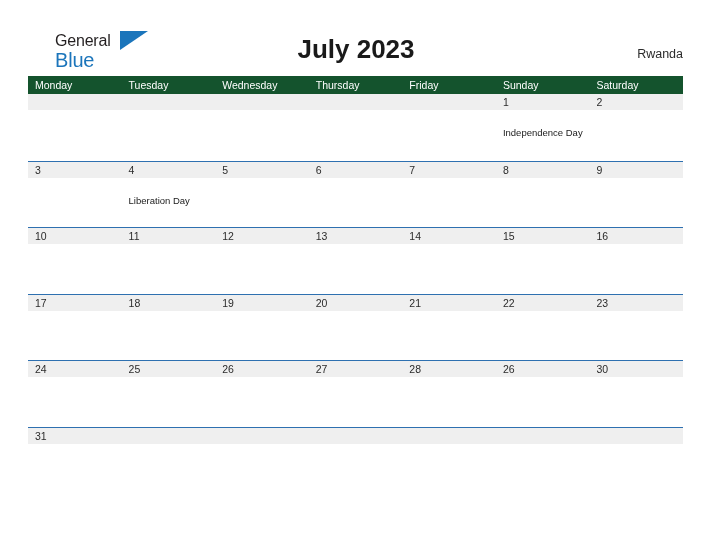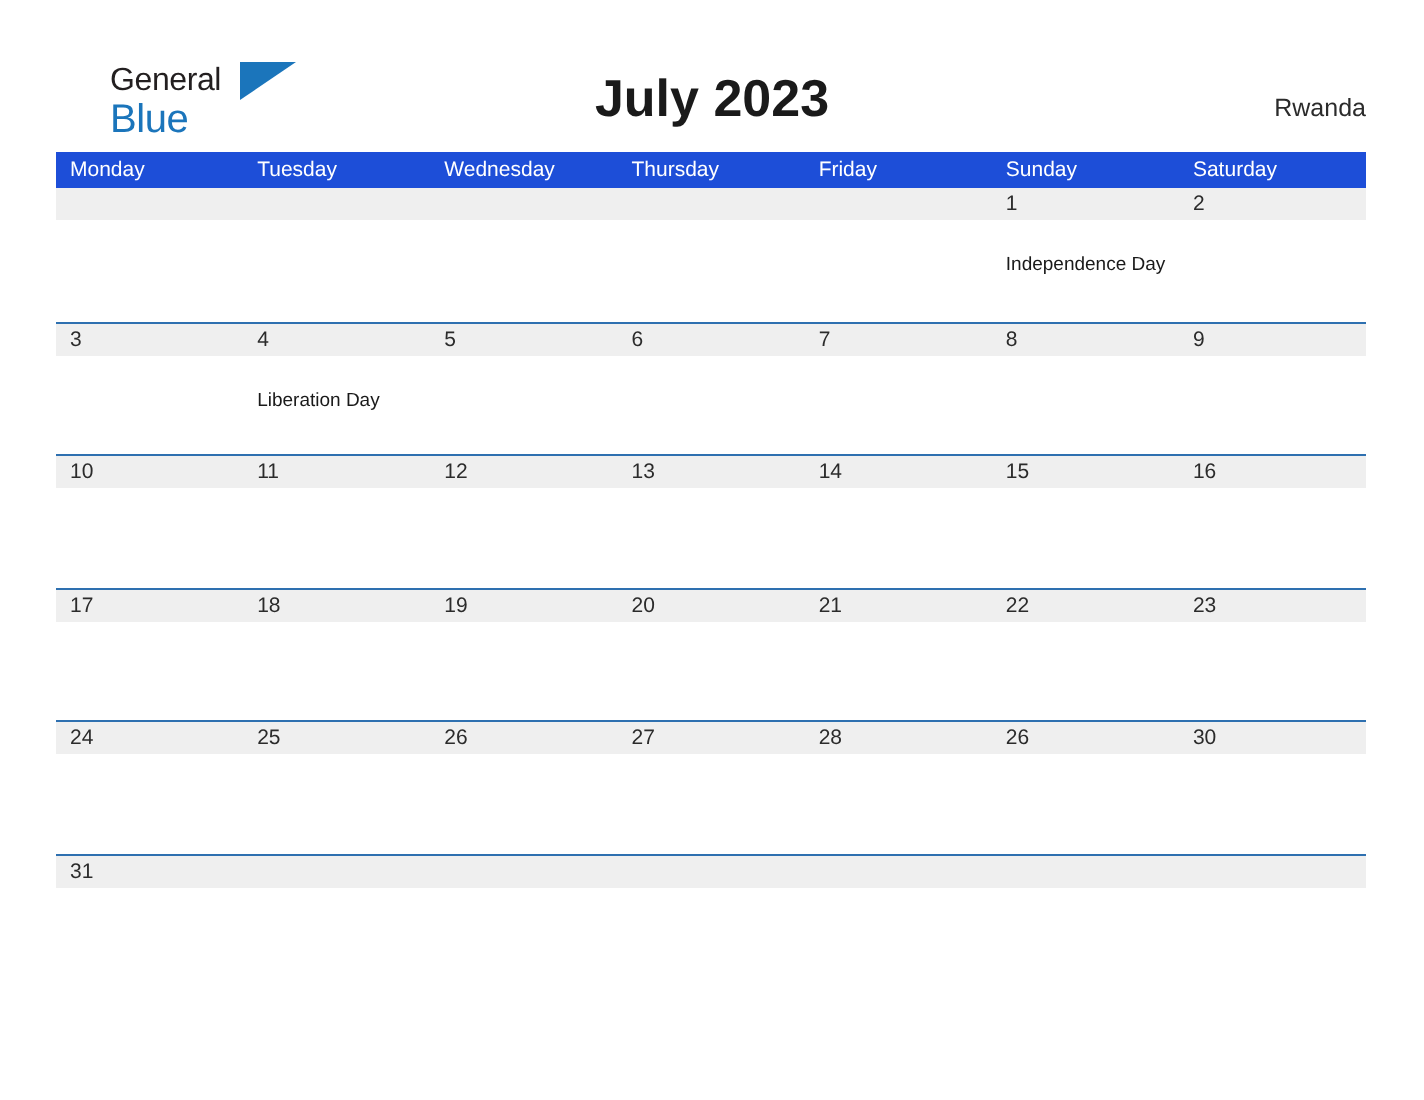--- a/index.html
+++ b/index.html
@@ -90,21 +90,21 @@
     position: absolute;
     left: 28px;
     top: 76px;
     width: 655px;
   }
 
   .weekday-header {
     display: flex;
     width: 655px;
     height: 18px;
-    background: #1d4ed8;
+    background: #14532d;
   }
   .weekday-cell {
     flex: 1 1 0;
     min-width: 0;
     font-size: 10.5px;
     color: #ffffff;
     line-height: 18px;
     padding-left: 7px;
     box-sizing: border-box;
     white-space: nowrap;

